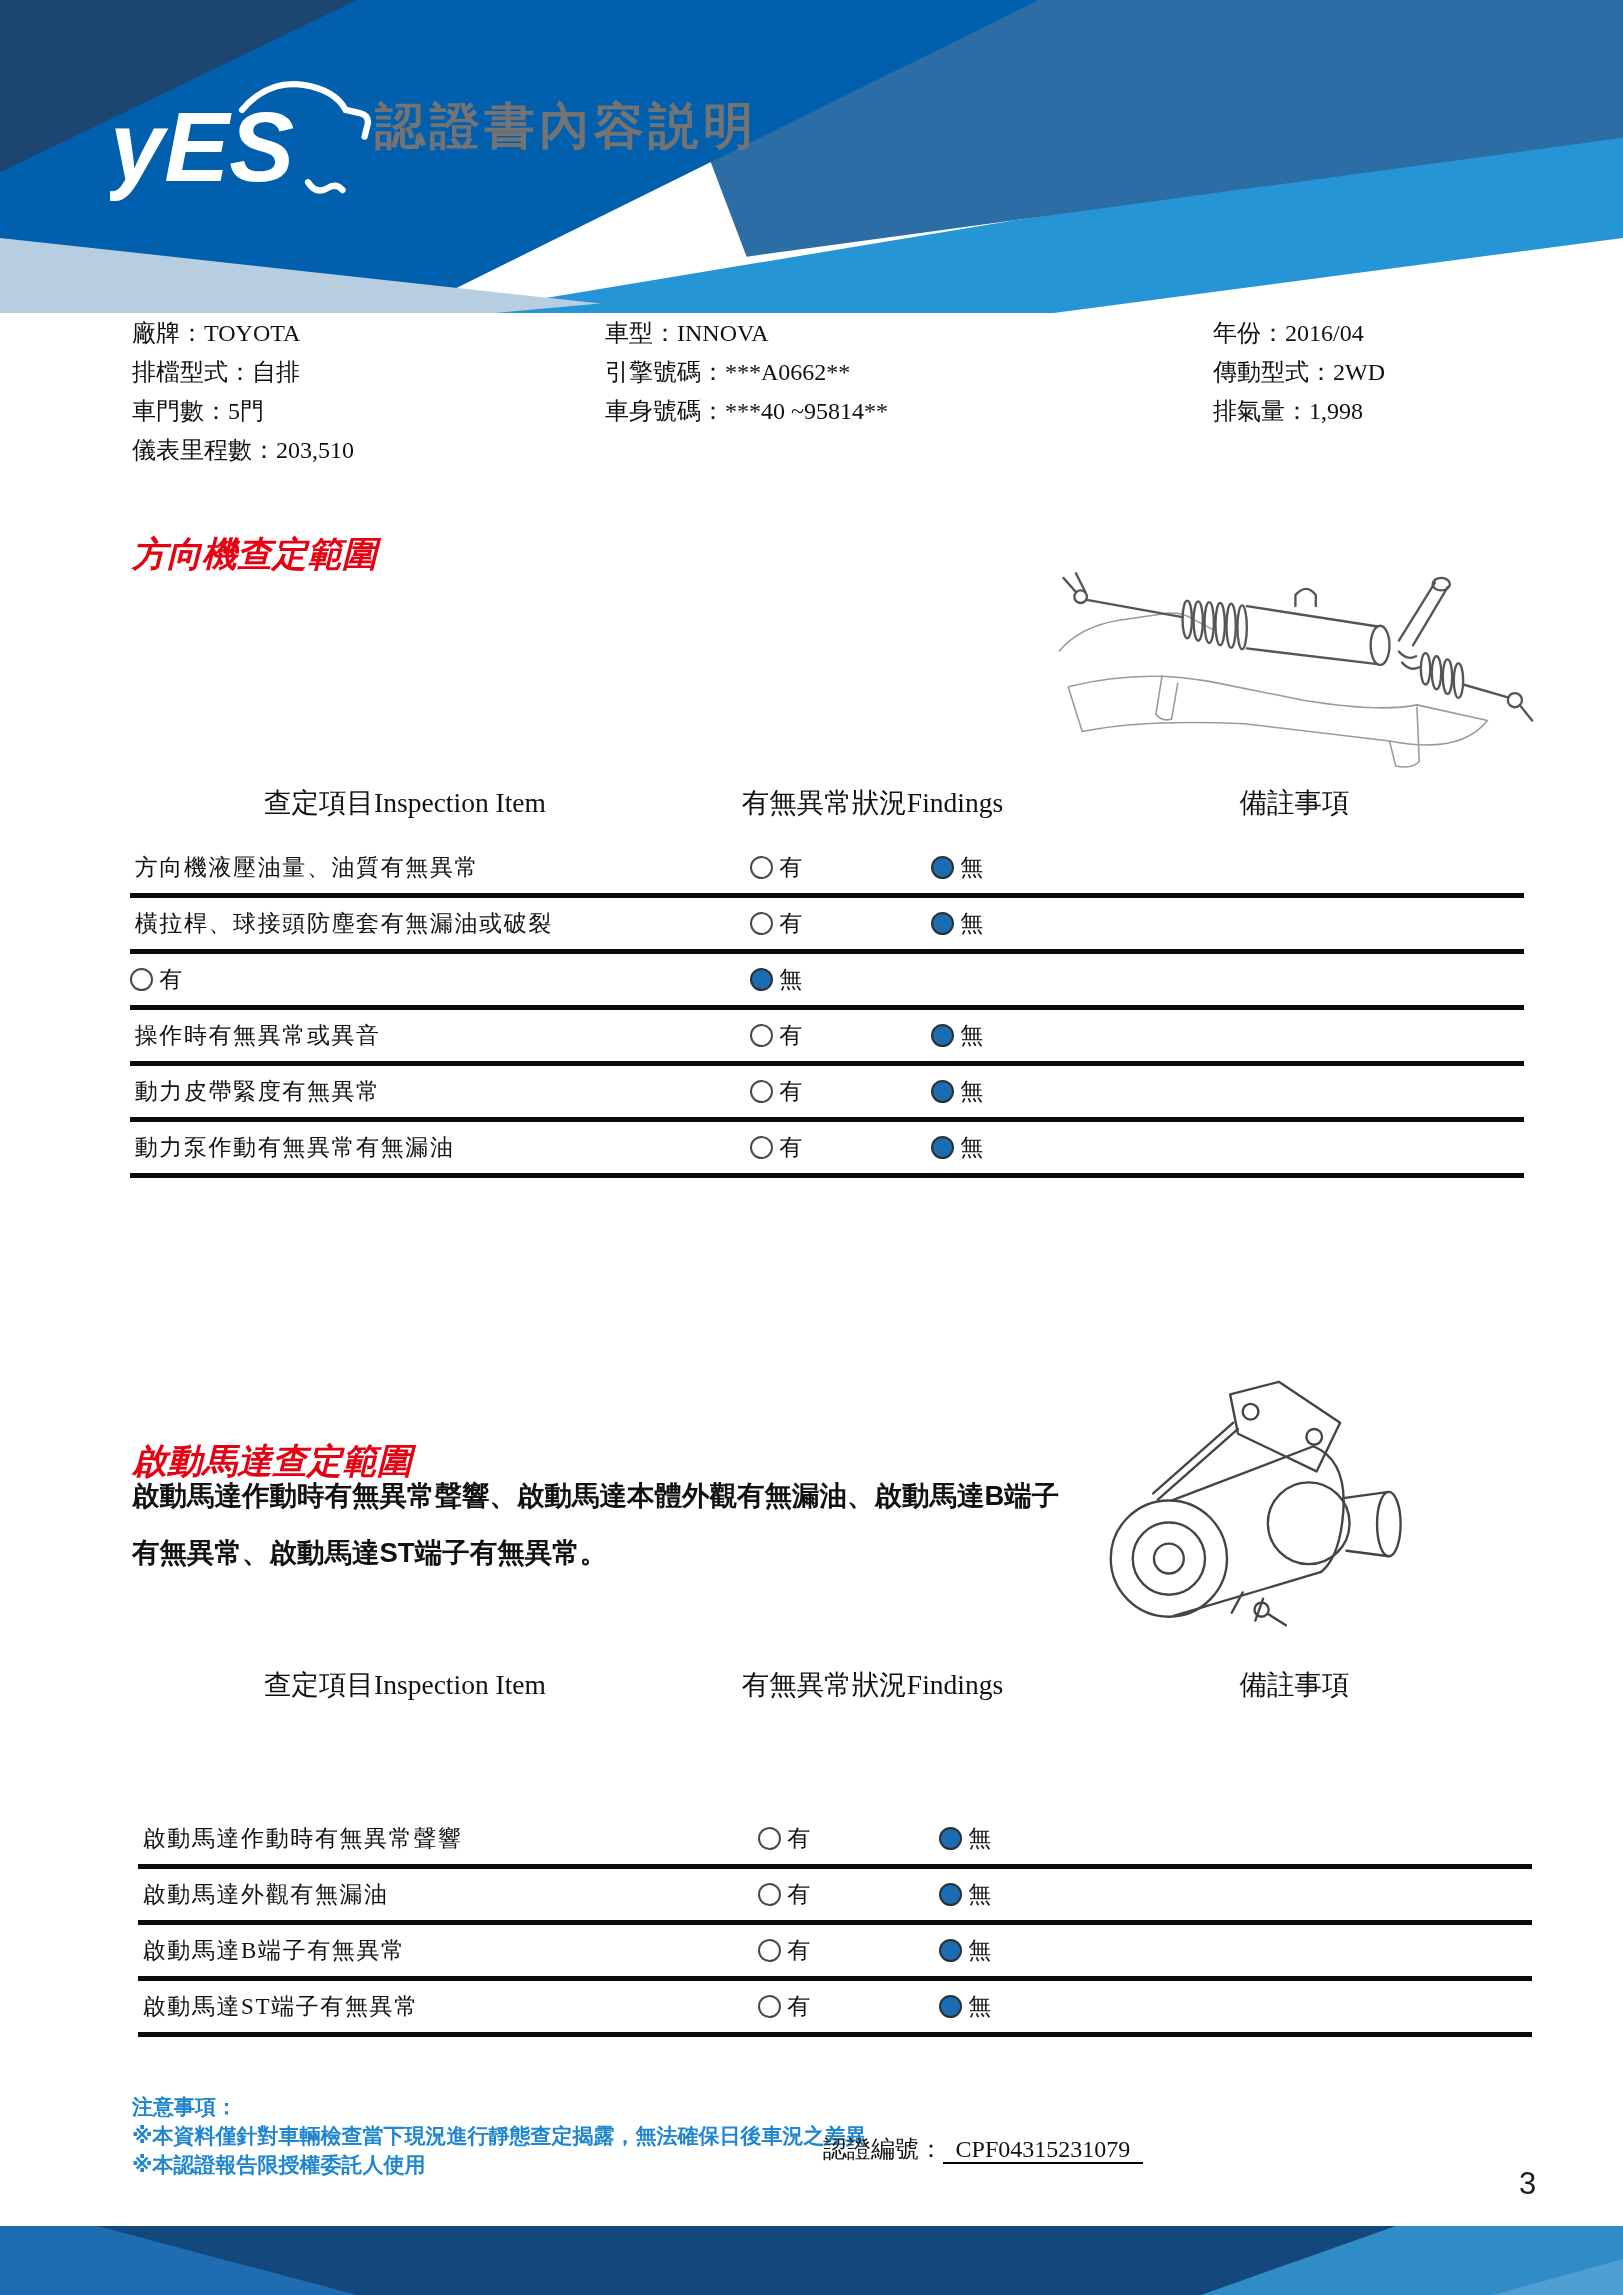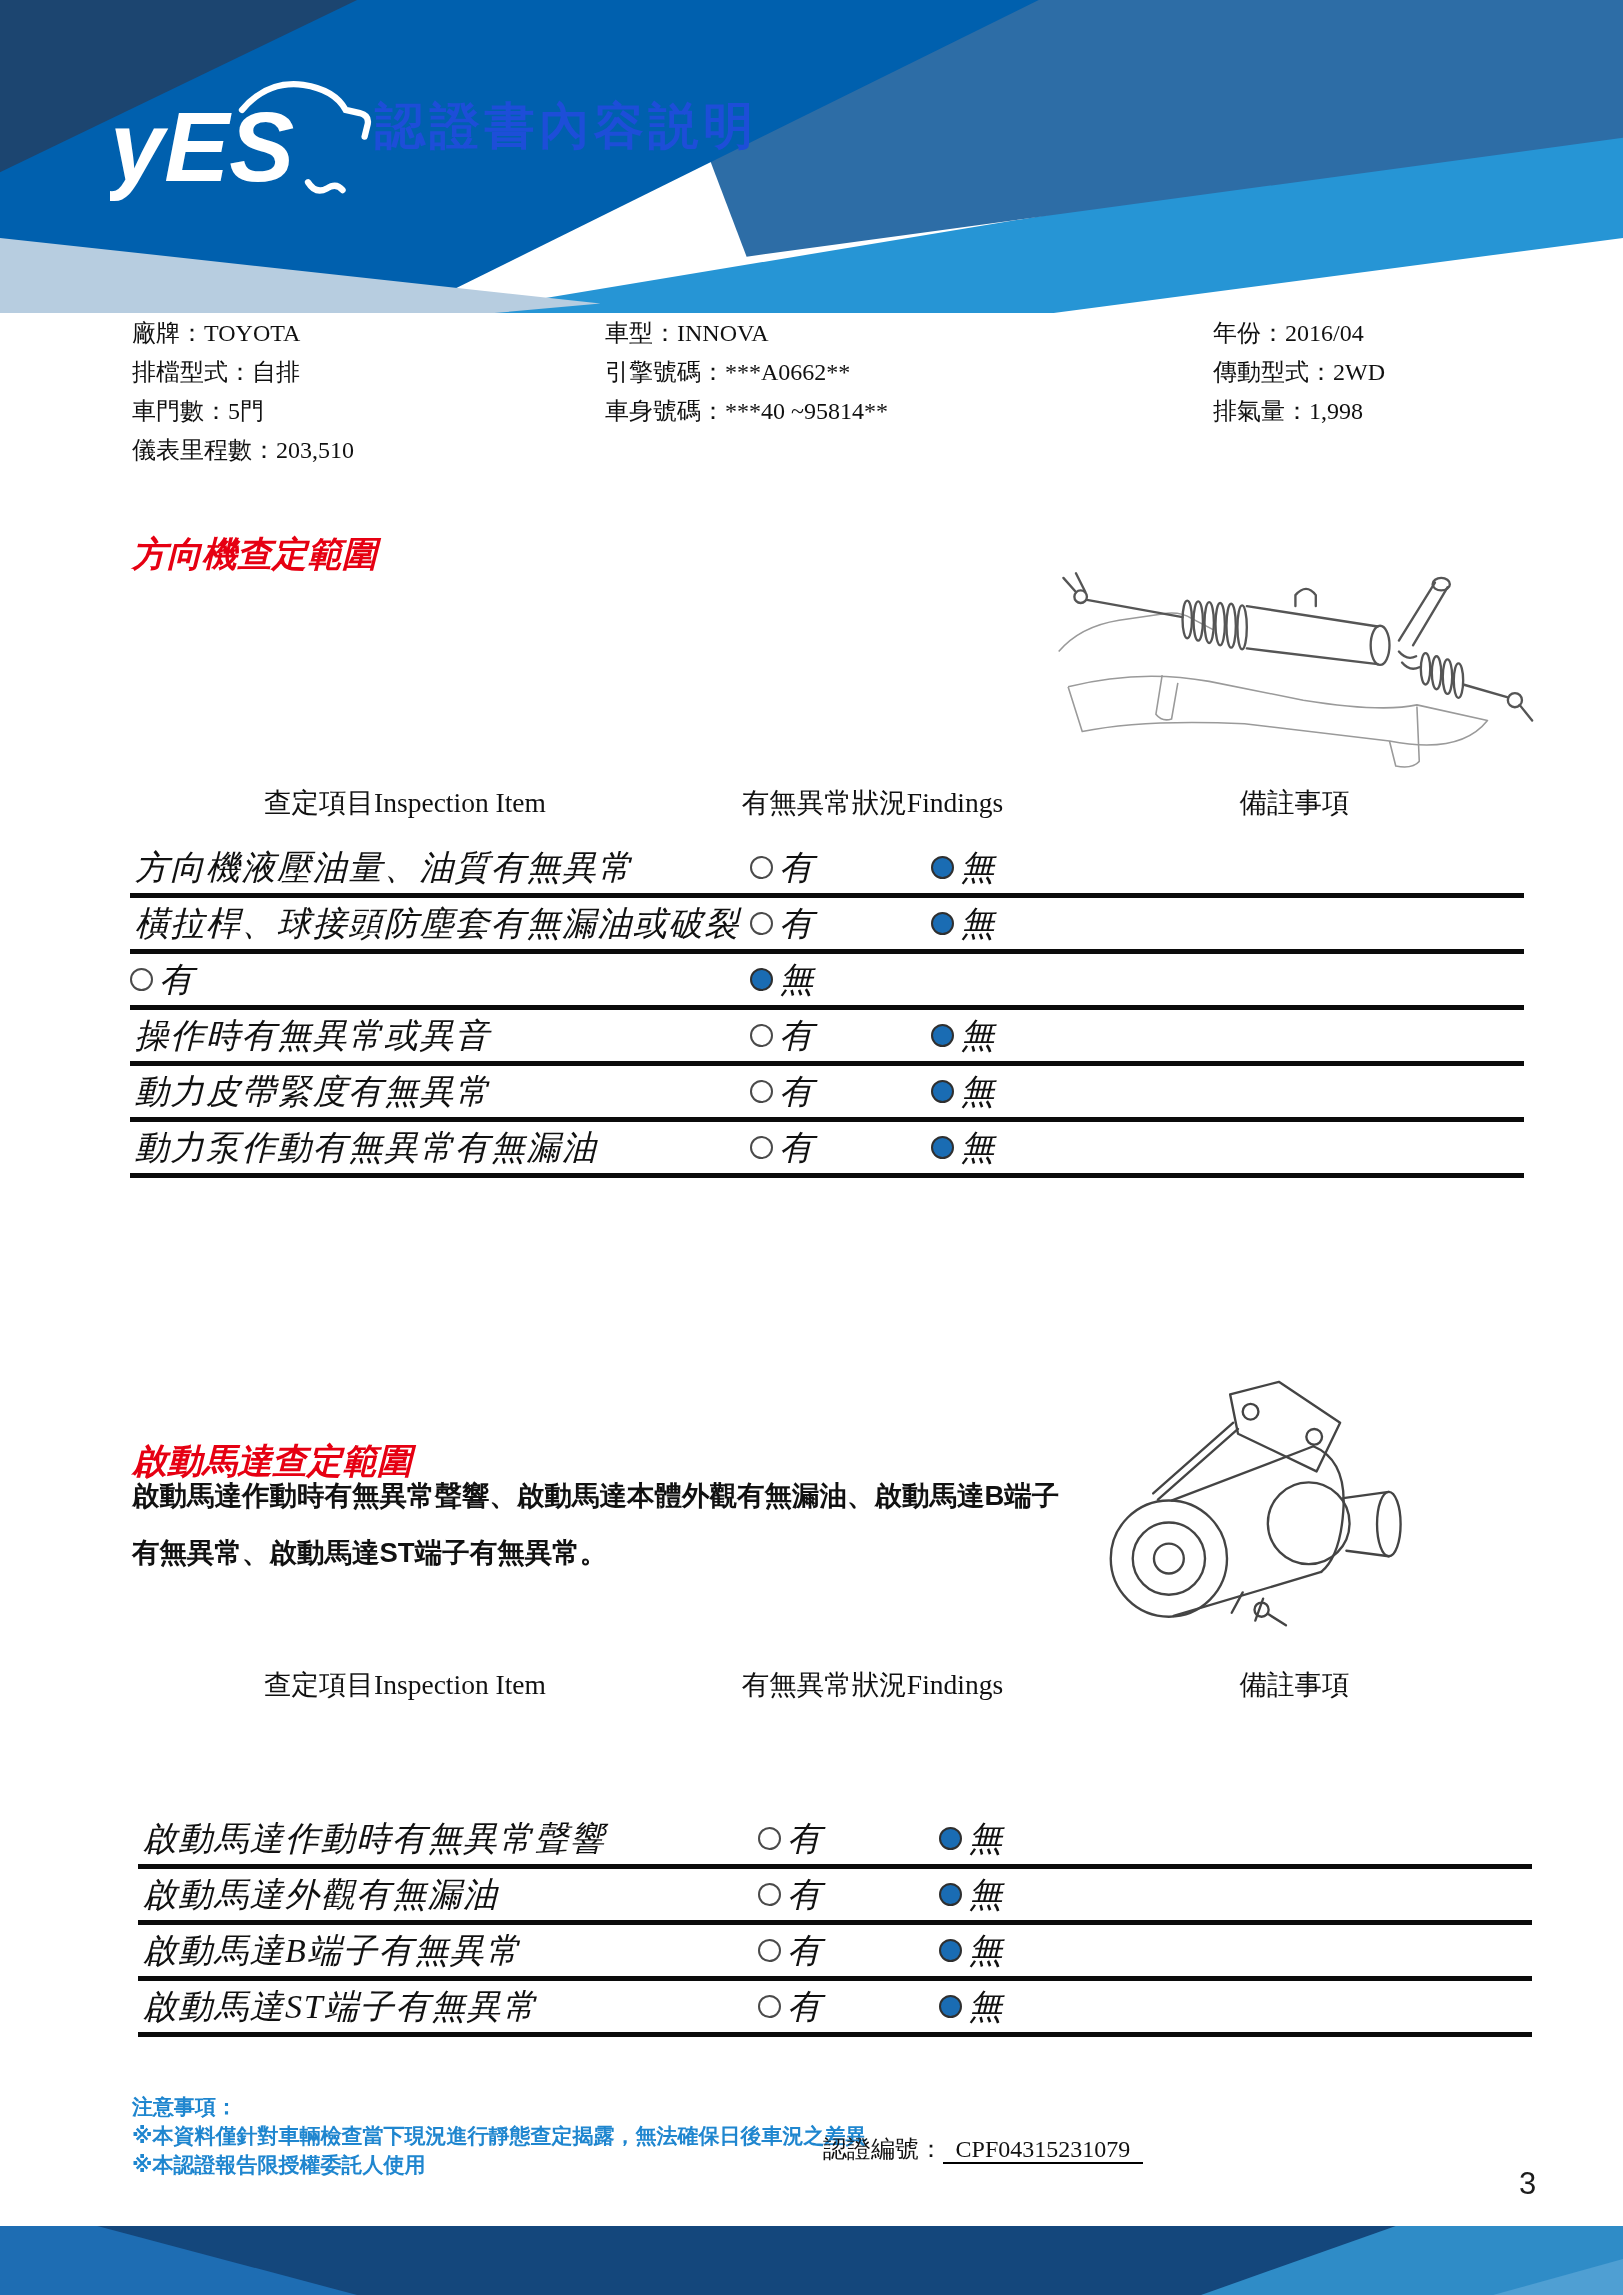--- a/index.html
+++ b/index.html
@@ -12,21 +12,21 @@
   .hdr{position:absolute;left:0;top:0;width:1623px;height:313px;overflow:hidden;}
   .hdr .ly{position:absolute;inset:0;}
   .ly-light {background:#2695d5;clip-path:polygon(14% 112%, 98% 40%, 100% 40%, 100% 76%, 24% 128%);}
   .ly-steel {background:#2d6da6;clip-path:polygon(40% 0, 100% 0, 100% 44%, 46% 82%);}
   .ly-main  {background:#0060ae;clip-path:polygon(0 0, 64% 0, 25% 100%, 0 100%);}
   .ly-navy  {background:#1c4570;clip-path:polygon(0 0, 22% 0, 0 55%);}
   .ly-pale  {background:#b7cde0;clip-path:polygon(0 76%, 37% 97%, 0 114%);}
   .logo-svg{position:absolute;left:110px;top:72px;}
   .hdr-title{
     position:absolute;left:375px;top:93px;font-size:50px;font-weight:700;
-    color:#1d4ed8;letter-spacing:4.7px;white-space:nowrap;
+    color:#737373;letter-spacing:4.7px;white-space:nowrap;
   }
   
   .info-col{position:absolute;top:314px;font-family:"Liberation Serif","DejaVu Serif",serif;
     font-size:24px;line-height:39px;white-space:nowrap;}
   .info-col.c1{left:132px;}
   .info-col.c2{left:605px;}
   .info-col.c3{left:1213px;}
   
   .sec-title{position:absolute;left:132px;font-size:35px;font-weight:700;color:#e60012;white-space:nowrap;font-style:italic;}
   .sec-desc{position:absolute;left:132px;font-size:27.5px;font-weight:700;line-height:57px;color:#111;white-space:nowrap;}
@@ -34,21 +34,21 @@
   .thead{
     position:absolute;left:130px;width:1394px;display:grid;
     grid-template-columns:550px 385px 1fr;
     font-family:"Liberation Serif","DejaVu Serif",serif;font-size:27.5px;
   }
   .thead div{text-align:center;white-space:nowrap;}
   .tbody{position:absolute;left:130px;width:1394px;}
   .trow{
     display:grid;grid-template-columns:620px 181px 1fr;align-items:center;
     height:51px;border-bottom:5.5px solid #0b0b0b;
-    font-family:"Liberation Serif","DejaVu Serif",serif;font-size:34px;font-style:italic;
+    font-family:"Liberation Serif","DejaVu Serif",serif;font-size:23px;
   }
   .titem{padding-left:4.7px;white-space:nowrap;letter-spacing:1.6px;}
   .tradio{display:flex;align-items:center;gap:6.3px;}
   .rc{width:23px;height:23px;border-radius:50%;border:2.4px solid #4a4a4a;background:#fff;box-sizing:border-box;flex:0 0 auto;}
   .rc.sel{background:#1a6cb3;border-color:#2f2f2f;}
   .rlabel{white-space:nowrap;}
   
   .illus{position:absolute;}
   
   .notes{position:absolute;left:132px;top:2092px;font-size:21px;font-weight:700;

